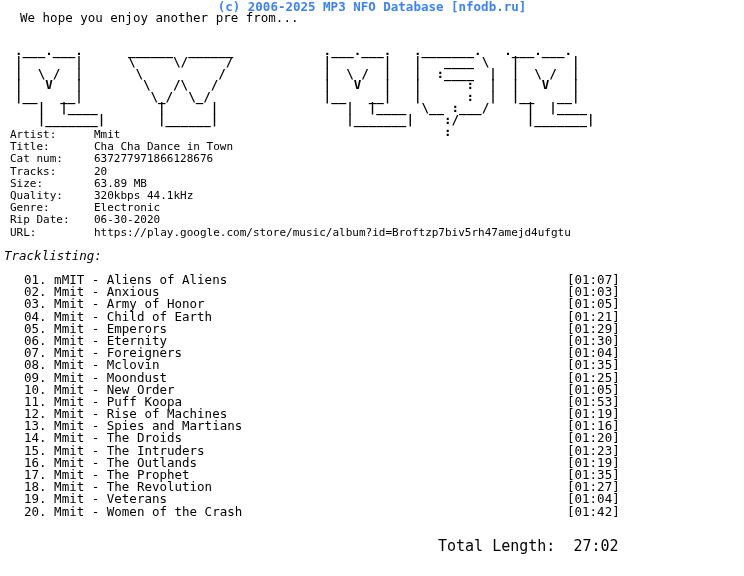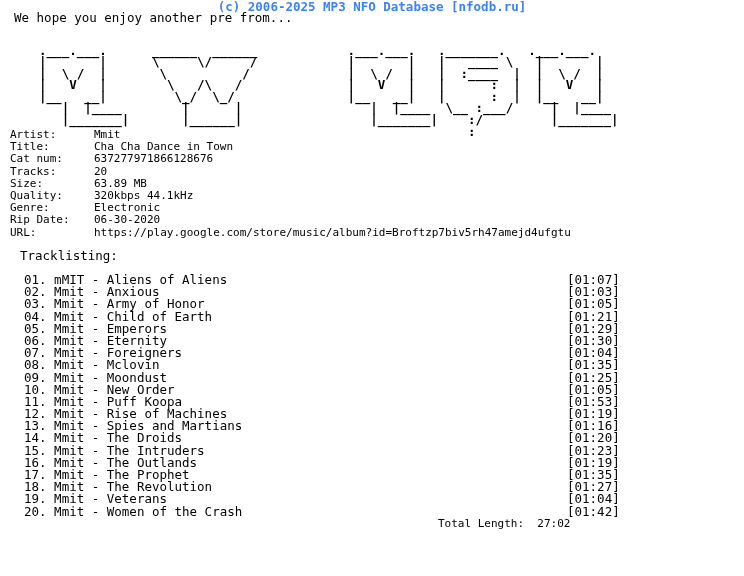--- a/index.html
+++ b/index.html
@@ -29,31 +29,31 @@
     font-size: 12.5px;
     line-height: 13px;
     letter-spacing: 0px;
     white-space: pre;
     font-weight: bold;
   }
 
   .greeting {
     position: absolute;
     top: 11px;
-    left: 14px;
+    left: 20px;
     font-size: 12.5px;
     line-height: 13px;
     white-space: pre;
   }
 
   
   .ascii-logo {
     position: absolute;
     top: 32px;
-    left: 24px;
+    left: 0;
     font-size: 12.5px;
     line-height: 11.6px;
     white-space: pre;
     letter-spacing: 0px;
     font-weight: bold;
     font-family: "DejaVu Sans Mono", "Liberation Mono", monospace;
   }
 
   
   .info-block {
@@ -65,24 +65,25 @@
     white-space: pre;
   }
   .info-row { display: block; white-space: pre; }
   .info-label { display: inline-block; width: 84px; }
   .info-value { display: inline; }
 
   
   .tracklist-heading {
     position: absolute;
     top: 250px;
-    left: 20px;
+    left: 4px;
     font-size: 12.5px;
     line-height: 12.2px;
     white-space: pre;
+    font-style: italic;
   }
 
   .tracklist {
     position: absolute;
     top: 274px;
     left: 24px;
     width: 724px;
     font-size: 12.5px;
     line-height: 12.2px;
     white-space: pre;
@@ -97,23 +98,23 @@
   .track-time {
     position: absolute;
     left: 543px;
     top: 0;
     white-space: pre;
   }
 
   
   .total-length {
     position: absolute;
-    top: 518px;
+    top: 540px;
     left: 438px;
-    font-size: 11px;
+    font-size: 15px;
     line-height: 12.2px;
     white-space: pre;
   }
 </style>
 </head>
 <body>
 
 <div class="nfo-header">(c) 2006-2025 MP3 NFO Database [nfodb.ru]</div>
 
 <div class="greeting">We hope you enjoy another pre from...</div>

